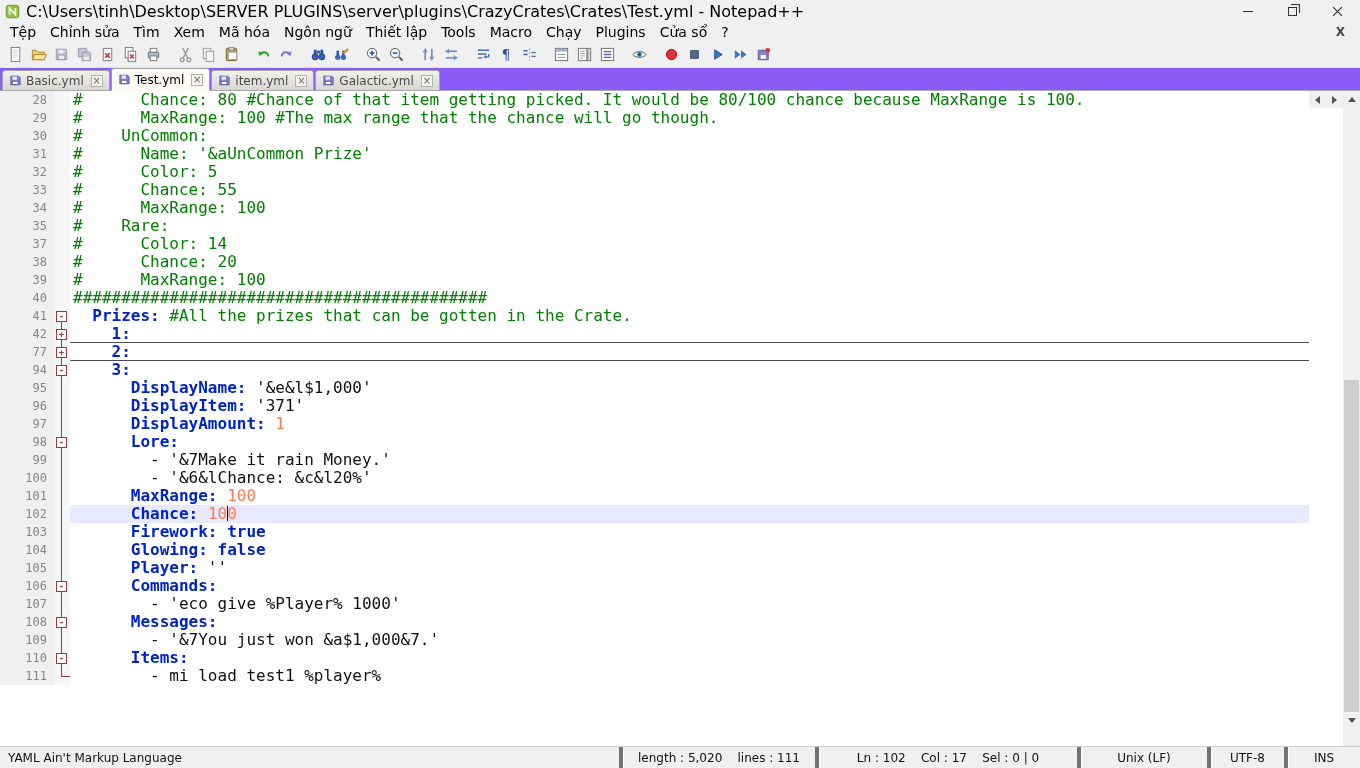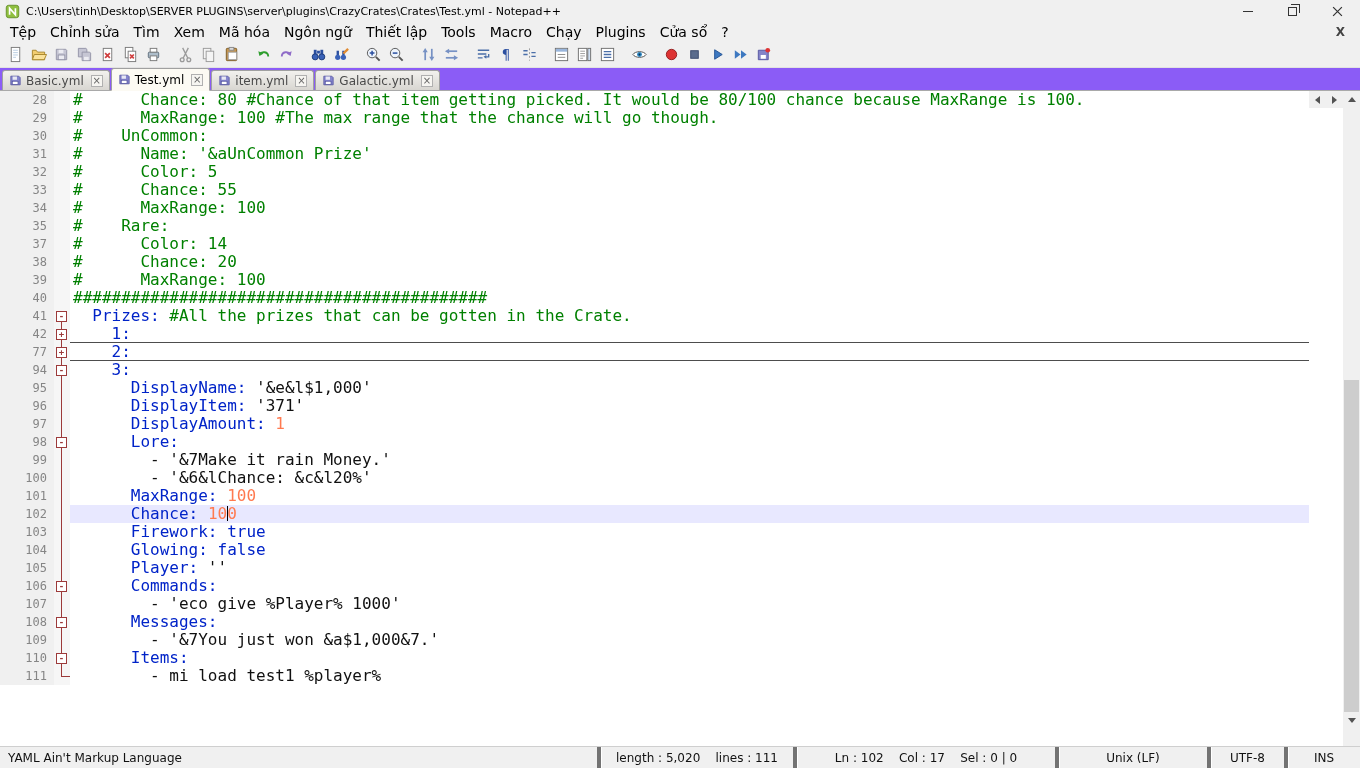--- a/index.html
+++ b/index.html
@@ -3,21 +3,21 @@
 <meta charset="utf-8">
 <style>
   *{margin:0;padding:0;box-sizing:border-box}
   html,body{width:1360px;height:768px;overflow:hidden}
   body{font-family:"DejaVu Sans","Liberation Sans",sans-serif;background:#fff;font-size:12px;color:#000}
   .window{width:1360px;height:768px;display:flex;flex-direction:column;background:#f0f0f0}
 
   
   .titlebar{height:22px;background:#f0f0f0;display:flex;align-items:center;padding-left:5px;gap:6px;flex:none}
   .app-icon svg{width:15px;height:15px;display:block}
-  .title-text{font-size:11px;white-space:nowrap;overflow:hidden;flex:1}
+  .title-text{font-size:16px;white-space:nowrap;overflow:hidden;flex:1}
   .win-controls{display:flex;height:100%;flex:none}
   .win-btn{width:45px;display:flex;align-items:center;justify-content:center}
   .glyph-min{width:10px;height:1px;background:#333;display:block}
   .glyph-max{width:9px;height:9px;border:1px solid #333;display:block;position:relative;background:#f0f0f0}
   .glyph-max::before{content:'';position:absolute;left:2px;top:-4px;width:8px;height:8px;border:1px solid #333;border-left:none;border-bottom:none}
   .glyph-x{width:11px;height:11px;display:block}
 
   
   .menubar{height:20px;background:#f0f0f0;display:flex;align-items:center;padding:0 3px;flex:none}
   .menu-items{display:flex;align-items:center}
@@ -49,21 +49,21 @@
   .ft{position:absolute;left:7px;top:0;width:1px;height:9px;background:#9c3a3a}
   .fb{position:absolute;left:7px;top:9px;width:1px;height:9px;background:#9c3a3a}
   .fh{position:absolute;left:7px;top:9px;width:9px;height:1px;background:#9c3a3a}
   .fx{position:absolute;left:2px;top:4px;width:11px;height:11px;background:#fff;border:1px solid #9c3a3a;color:#9c3a3a;
       font:bold 9px/9px "DejaVu Sans Mono",monospace;text-align:center;font-style:normal}
   .code{flex:1;white-space:pre;font:16px/18px "DejaVu Sans Mono","Liberation Mono",monospace;padding-left:3px;min-width:0;cursor:text}
   .row.current .code{background:#e8e8ff}
   .row.sep .code{box-shadow:inset 0 -1px 0 #4d4d4d}
   .code .p{color:#101010}
   .code .c{color:#008000}
-  .code .k{color:#0023c8;font-weight:normal}
+  .code .k{color:#0023c8;font-weight:bold}
   .code .num{color:#ff7a50}
   .caret{display:inline-block;width:1px;height:15px;background:#000;vertical-align:-2px;margin-right:-1px}
 
   
   .vscroll-col{width:17px;flex:none;display:flex;flex-direction:column;background:#f0f0f0}
   .vscroll{flex:1;display:flex;flex-direction:column}
   .sb-btn{height:17px;width:17px;display:flex;align-items:center;justify-content:center;flex:none;background:#f0f0f0}
   .vtrack{flex:1;position:relative;background:#f0f0f0}
   .vthumb{position:absolute;left:1px;right:1px;top:45%;bottom:0;background:#cdcdcd}
   .hscroll{height:17px;display:flex;flex:none;background:#f0f0f0}
@@ -75,21 +75,21 @@
   .tri-left{width:0;height:0;border:4px solid transparent;border-right:5px solid #535353;margin-left:-4px}
   .tri-right{width:0;height:0;border:4px solid transparent;border-left:5px solid #535353;margin-right:-4px}
 
   
   .statusbar{height:22px;background:#f0f0f0;border-top:1px solid #cfcfcf;display:flex;align-items:stretch;font-size:12px;flex:none}
   .sb-sec{display:flex;align-items:center;justify-content:center;white-space:pre;padding:0 8px;color:#111}
   .sb-sec + .sb-sec{border-left:4px solid #737373;box-shadow:inset 1px 0 0 #fff}
   .sb-doctype{flex:1;justify-content:flex-start}
   .sb-length{width:196px}
   .sb-pos{width:262px}
-  .sb-eol{width:152px}
+  .sb-eol{width:130px}
   .sb-enc{width:77px}
   .sb-ins{width:76px}
 </style>
 </head>
 <body>
 
 <div class="window">
 
   <div class="titlebar">
     <span class="app-icon">

